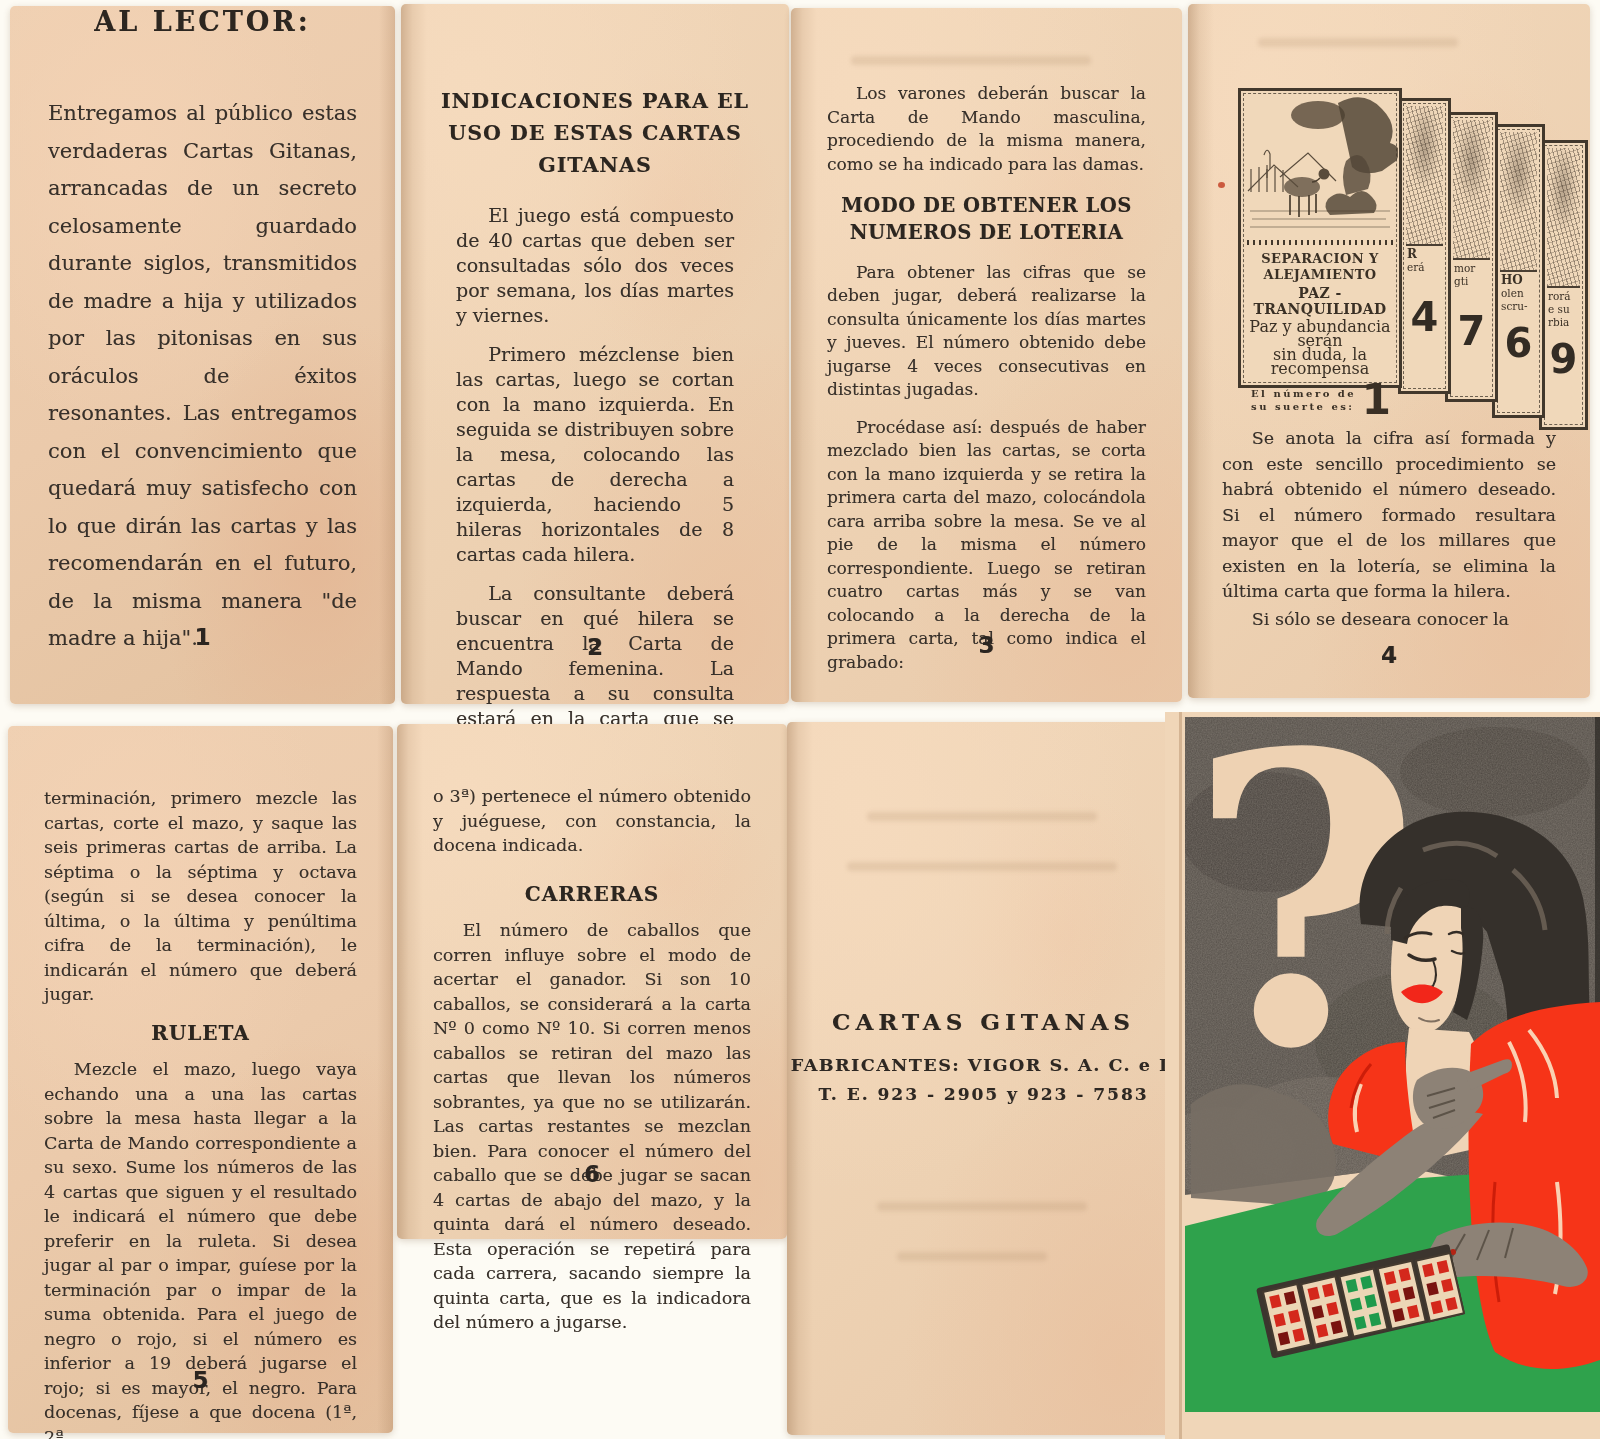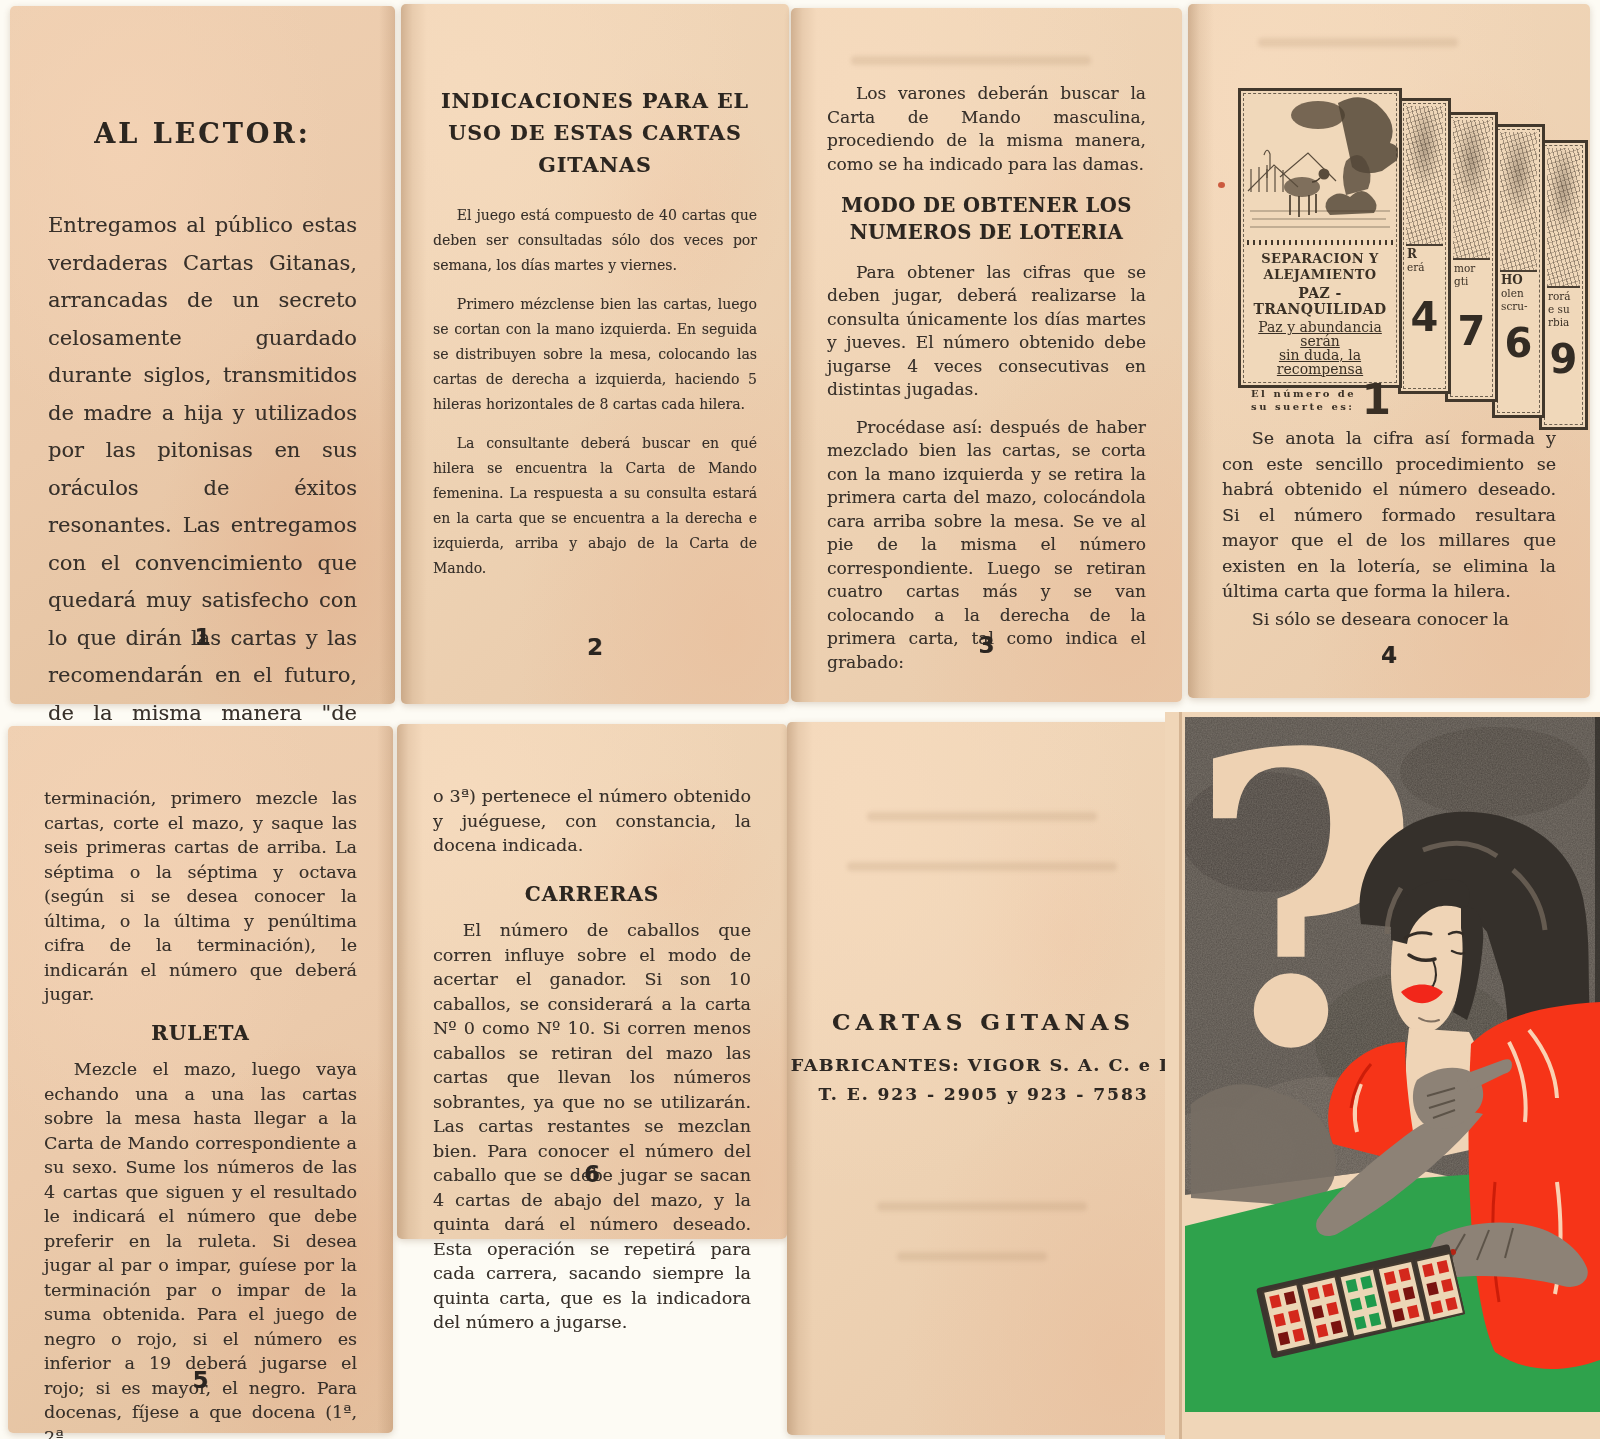--- a/index.html
+++ b/index.html
@@ -30,25 +30,25 @@
   .panel-8{left:1165px;top:712px;width:435px;height:727px;background:none;box-shadow:none;border-radius:0;}
 
   .panel h2{margin:0;text-align:center;font-family:"DejaVu Serif",serif;font-weight:bold;color:#2c2620;
             text-shadow:.3px .3px 0 rgba(44,38,32,.4);}
   .panel p{margin:0;text-align:justify;text-shadow:.25px .25px 0 rgba(55,45,35,.3);}
   .ind{text-indent:1.7em;}
   .page-num{position:absolute;left:0;right:0;text-align:center;font-family:"DejaVu Sans",sans-serif;
             font-weight:bold;font-size:23px;color:#2b2520;text-shadow:.4px .4px 0 rgba(43,37,32,.4);}
 
   
-  .panel-1 h2{margin-top:112px;font-size:27px;letter-spacing:3px;}
+  .panel-1 h2{font-size:27px;letter-spacing:3px;}
   .panel-1 .body{padding:0 38px;margin-top:58px;font-size:21px;line-height:37.5px;}
   
   .panel-2 h2{margin-top:82px;font-size:20.5px;line-height:1.55;letter-spacing:1px;padding:0 26px;}
-  .panel-2 .body{padding:0 32px;font-size:14px;line-height:25px;}
+  .panel-2 .body{padding:0 55px;font-size:19px;line-height:25px;}
   .panel-2 .body p{margin-top:14px;}
   .panel-2 .body p:first-child{margin-top:22px;}
   
   .panel-3 .body{padding:0 36px;font-size:17px;line-height:23.5px;}
   .panel-3 .intro{margin-top:74px;}
   .panel-3 h2{margin-top:16px;font-size:19.5px;line-height:1.4;letter-spacing:.5px;}
   .panel-3 .body p.after-h{margin-top:14px;}
   
   .panel-4 .p4-text{padding:0 34px;font-size:17.5px;line-height:25.5px;margin-top:20px;}
   .panel-4 .p4-text p{margin-top:2px;}
@@ -86,21 +86,21 @@
   .mini-eng{height:138px;margin:5px 5px 0 5px;border-bottom:2px solid #4a3f33;
     background:
       repeating-linear-gradient(75deg, rgba(70,58,46,.45) 0 1px, rgba(0,0,0,0) 1px 4px),
       repeating-linear-gradient(-18deg, rgba(70,58,46,.30) 0 1px, rgba(0,0,0,0) 1px 5px),
       radial-gradient(60% 45% at 50% 30%, rgba(70,58,46,.35), rgba(0,0,0,0) 70%);}
   .divider{height:5px;margin:3px 6px 0 6px;
       background:repeating-linear-gradient(90deg,#42382c 0 2px, rgba(0,0,0,0) 2px 6px);}
   .mc-text{text-align:center;color:#3a3025;}
   .mc-t{font-weight:bold;font-size:13px;line-height:16px;letter-spacing:.4px;margin-top:6px;}
   .mc-t3{font-size:14px;margin-top:2px;}
-  .mc-s{font-size:14px;line-height:14px;margin-top:3px;text-decoration:underline;}
+  .mc-s{font-size:16px;line-height:14px;margin-top:3px;}
   .mc-luck{display:flex;align-items:center;justify-content:space-between;padding:4px 8px 0 10px;}
   .mc-luck .lbl{font-size:10px;font-weight:bold;letter-spacing:2.5px;text-align:left;line-height:13px;}
   .mc-luck .num{font-family:"DejaVu Sans",sans-serif;font-weight:bold;font-size:42px;line-height:40px;}
   .frag-wrap{padding:2px 4px 0 6px;font-size:10.5px;line-height:13px;color:#3a3025;height:44px;overflow:hidden;}
   .frag-b{font-weight:bold;font-size:12px;}
   .sc-num{text-align:center;font-family:"DejaVu Sans",sans-serif;font-weight:bold;font-size:40px;
           color:#332c24;margin-top:2px;}
 </style>
 </head>
 <body>

